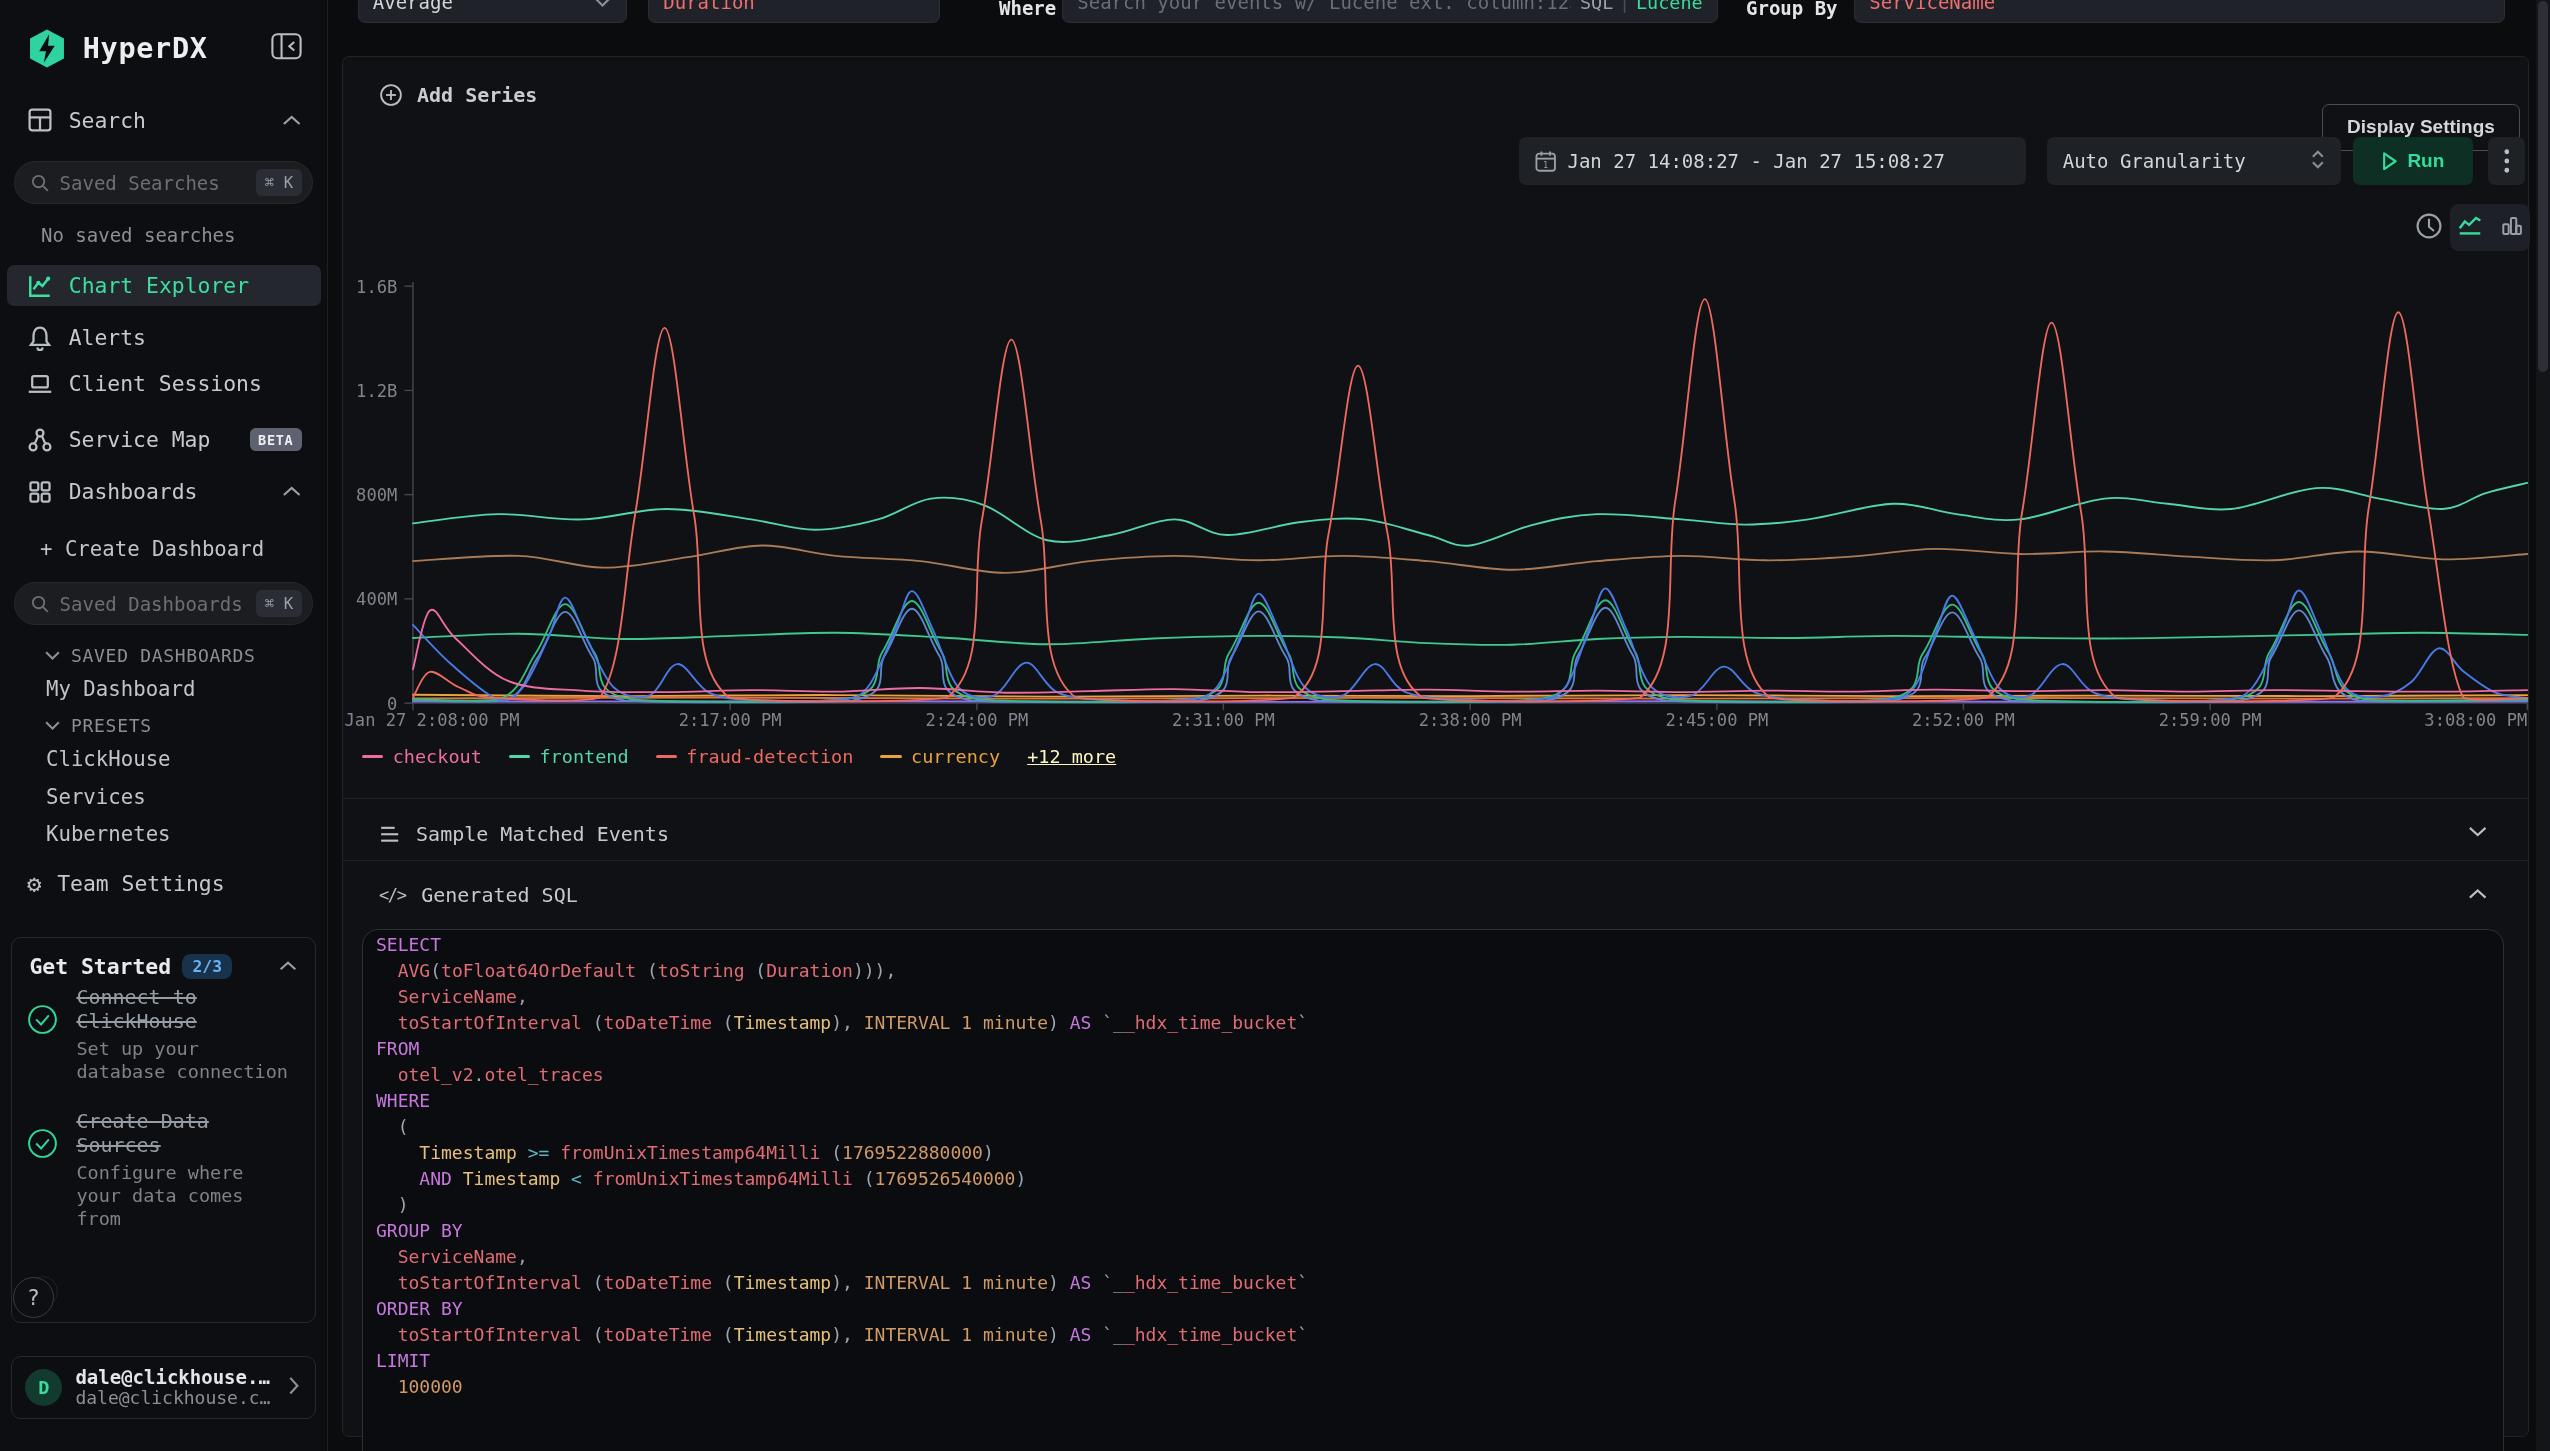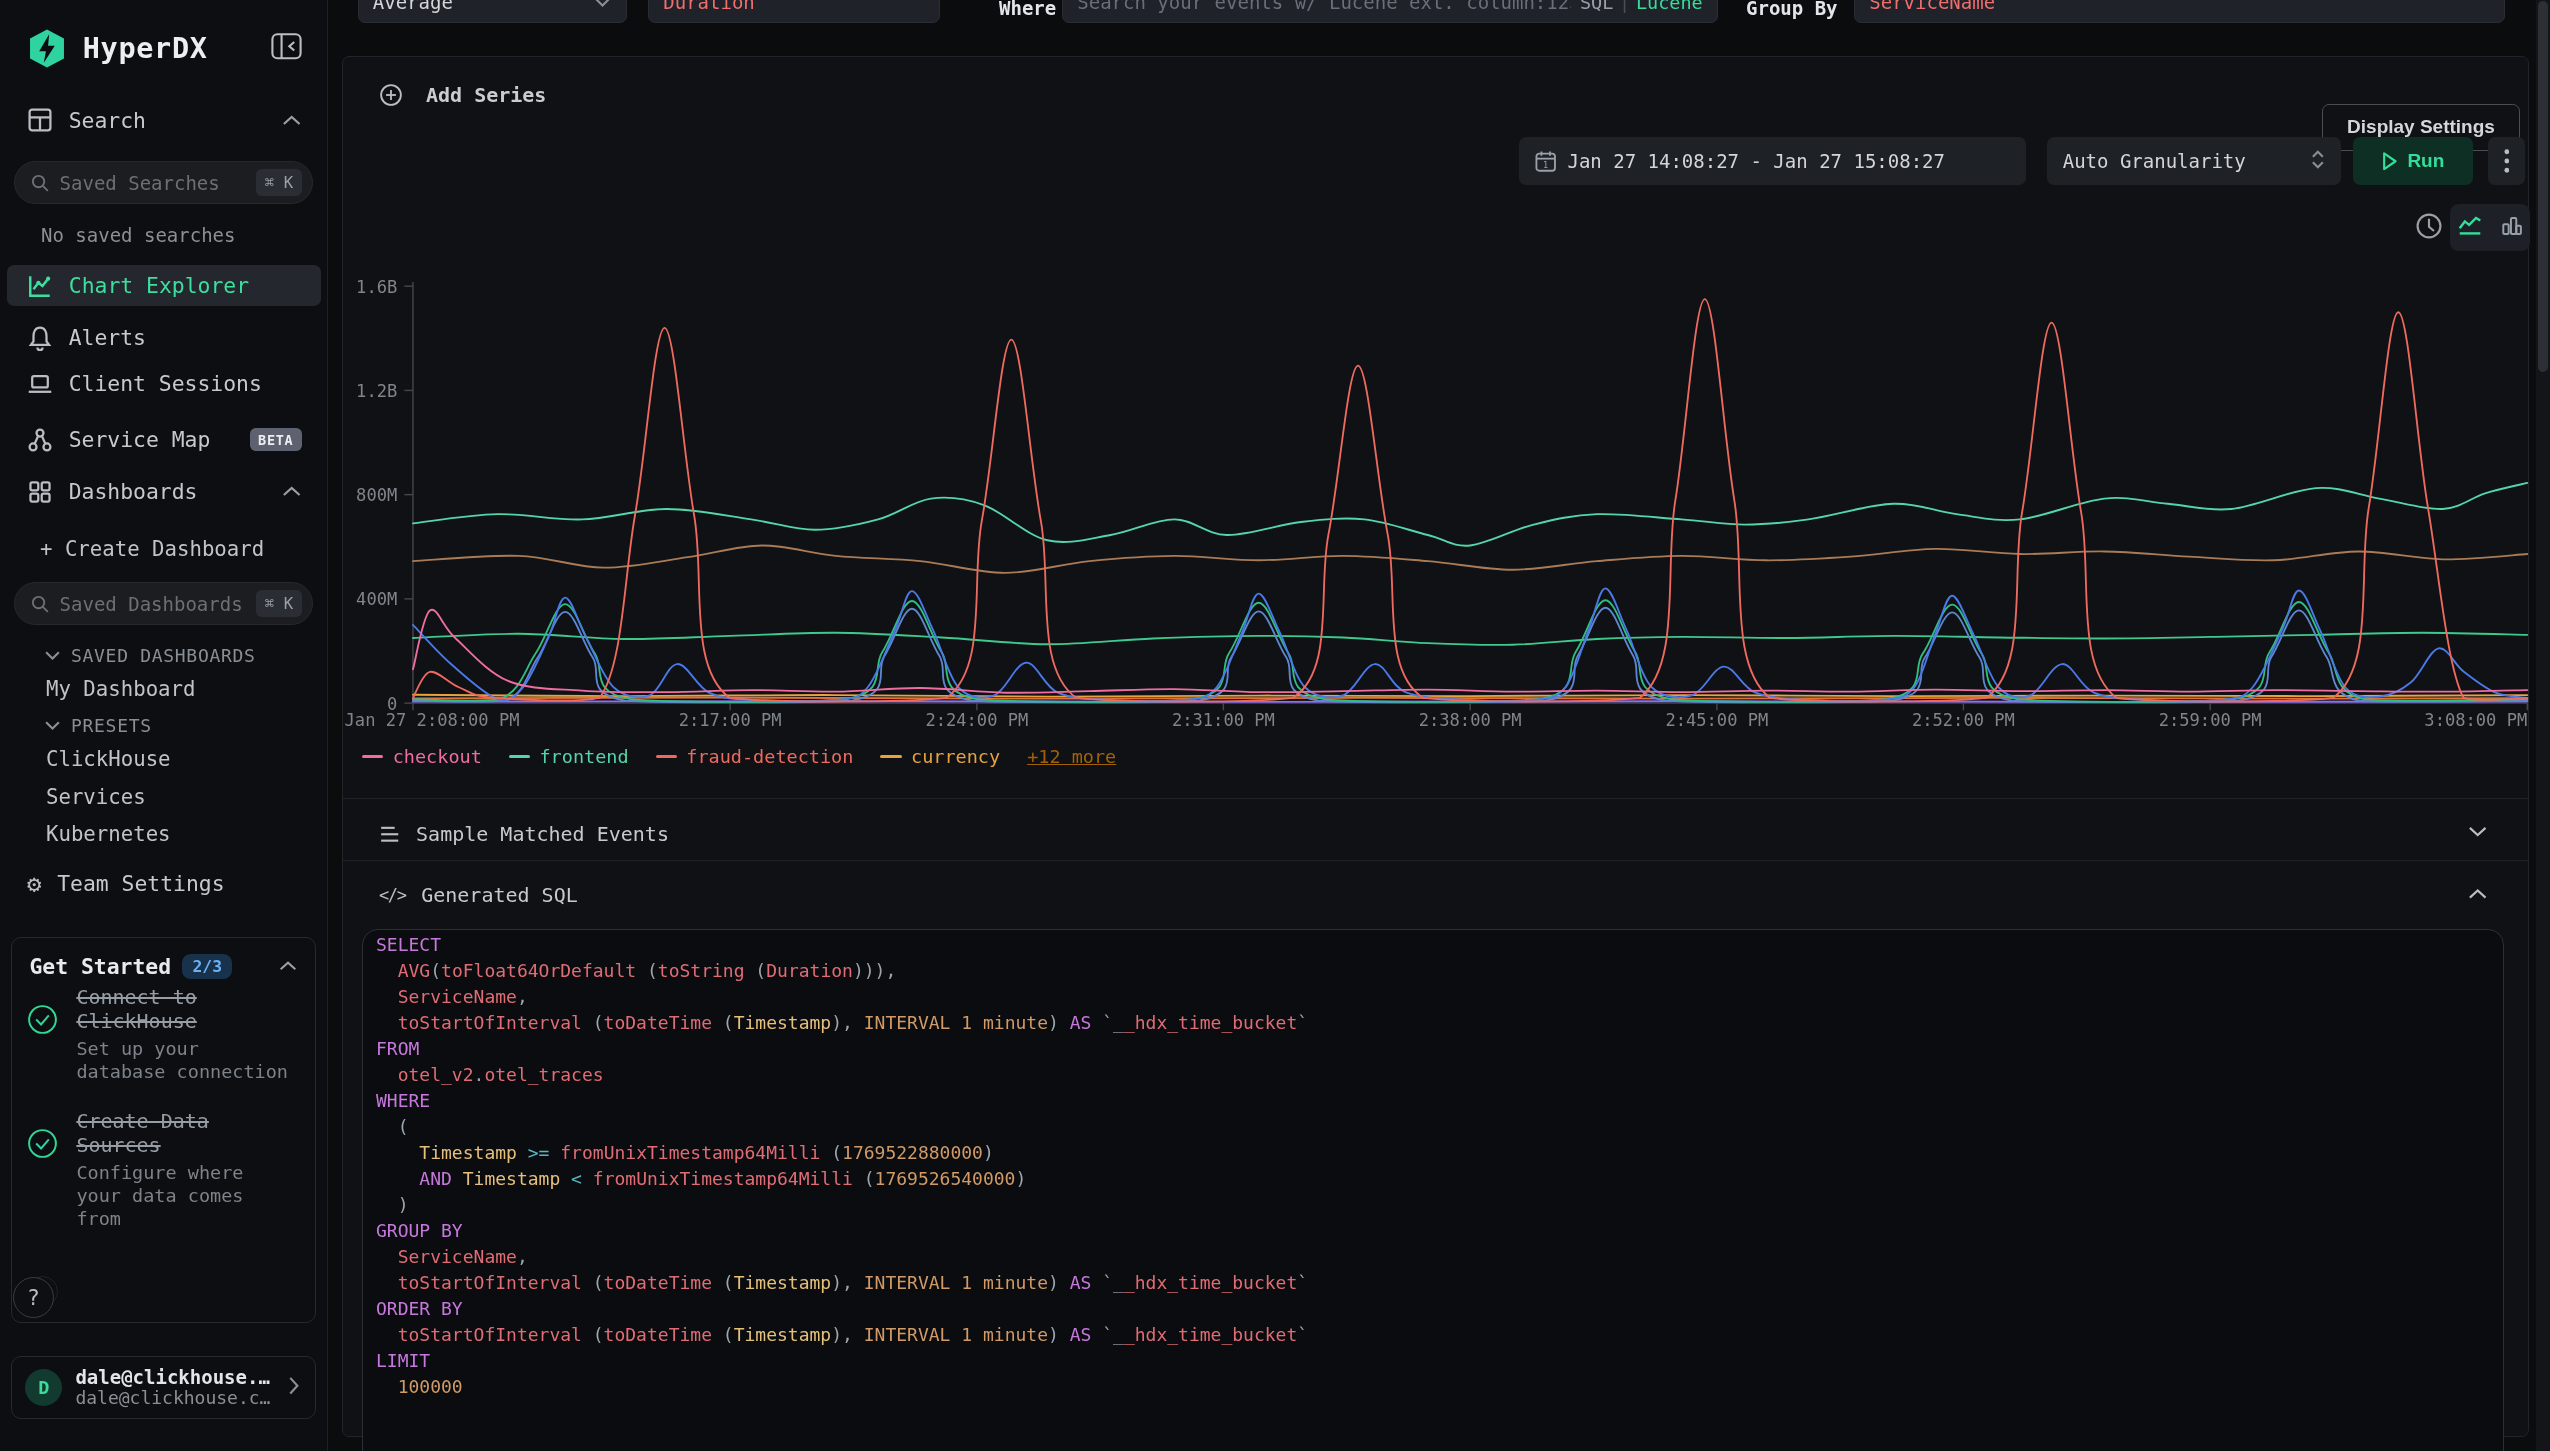--- a/index.html
+++ b/index.html
@@ -47,34 +47,34 @@
   .tb-box { position:absolute; top:-18.5px; height:41px; background:#1f2228; border:0.7px solid #2a2d33; border-radius:7.1px; display:flex; align-items:center; padding:0 14.3px; font-size:19px; color:#d5d7da; gap:8.6px; }
   .tb-label { position:absolute; top:-2.9px; font-size:19px; color:#e3e5e8; font-weight:bold; }
   .red-val { color:#ef6f6f; }
   .tb-box input { background:transparent; border:none; outline:none; font:inherit; color:#d5d7da; flex:1; min-width:0; }
   .tb-box input::placeholder { color:#696f78; }
   .lang-sw { margin-left:auto; font-size:18.5px; white-space:nowrap; }
   .lang-sw .sql { color:#9aa0a8; } .lang-sw .bar { color:#4a4e55; padding:0 5.7px; } .lang-sw .luc { color:#3adc9b; }
 
   
   #card { position:absolute; left:342px; top:56px; width:2187px; height:1381px; background:#0f1115; border:0.7px solid #212429; border-radius:7.1px; }
-  .addseries { position:absolute; left:36px; top:26px; display:flex; align-items:center; gap:23px; color:#c9ccd1; font-size:20px; font-weight:bold; }
+  .addseries { position:absolute; left:36px; top:26px; display:flex; align-items:center; gap:14px; color:#c9ccd1; font-size:20px; font-weight:bold; }
   .btn-outline { position:absolute; border:0.7px solid #4a4d53; border-radius:7.1px; color:#d4d6d9; font-size:19px; font-weight:bold; display:flex; align-items:center; justify-content:center; background:transparent;margin-top:28px; }
   .ctl { position:absolute; height:48px; background:#1e2126; border-radius:7.1px; display:flex; align-items:center; gap:11.4px; padding:0 15.7px; font-size:19px; color:#d3d5d8; }
   #run-btn { position:absolute; background:#0e2f24; border-radius:7.1px; color:#34dd9c; font-weight:bold; font-size:19px; display:flex; align-items:center; justify-content:center; gap:10px; }
   .icon-pill { position:absolute; background:#1d2026; border-radius:8.6px; display:flex; align-items:center; justify-content:center; gap:18.5px; }
   .divider { position:absolute; left:0; right:0; height:0.7px; background:#1f2226; }
   .sec-row { position:absolute; left:36px; display:flex; align-items:center; gap:15.7px; color:#c6c9cd; font-size:20px; }
   .sec-chev { position:absolute; right:40px; }
 
   
   #legend { position:absolute; left:19px; top:689px; display:flex; align-items:center; gap:27px; font-size:18.5px; }
   .lg-item { display:flex; align-items:center; gap:9.3px; }
   .lg-dash { width:21.4px; height:3.6px; border-radius:2.1px; }
-  .lg-more { color:#a16207; text-decoration:underline; cursor:pointer; }
+  .lg-more { color:#fef9c3; text-decoration:underline; cursor:pointer; }
 
   
   #sql-box { position:absolute; left:19px; top:872px; width:2142px; height:563px; background:#0b0c0f; border:0.7px solid #2c2f35; border-radius:16px; padding:2px 13px; overflow:hidden; }
   .sql-line { white-space:pre; font-size:18px; line-height:26px; }
   .tk-k { color:#c678dd; } .tk-f { color:#e06c75; } .tk-t { color:#e5c07b;margin-top:27px; }
   .tk-n { color:#d19a66; } .tk-o { color:#56b6c2; } .tk-p { color:#9da5ae; } .tk-u { color:#8b98a8; }
 
   
   #scrollbar { position:absolute; right:0; top:0; width:14.3px; height:1451px; background:#141518; }
   #scroll-thumb { position:absolute; left:2.1px; top:1.4px; width:10px; height:371px; background:#2c2f35; border-radius:5px; }

